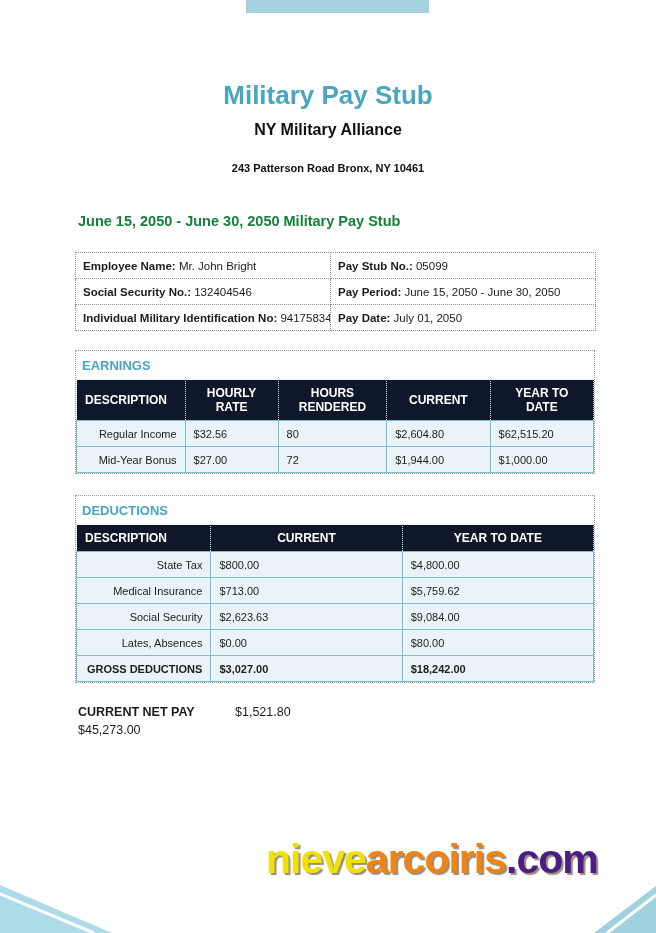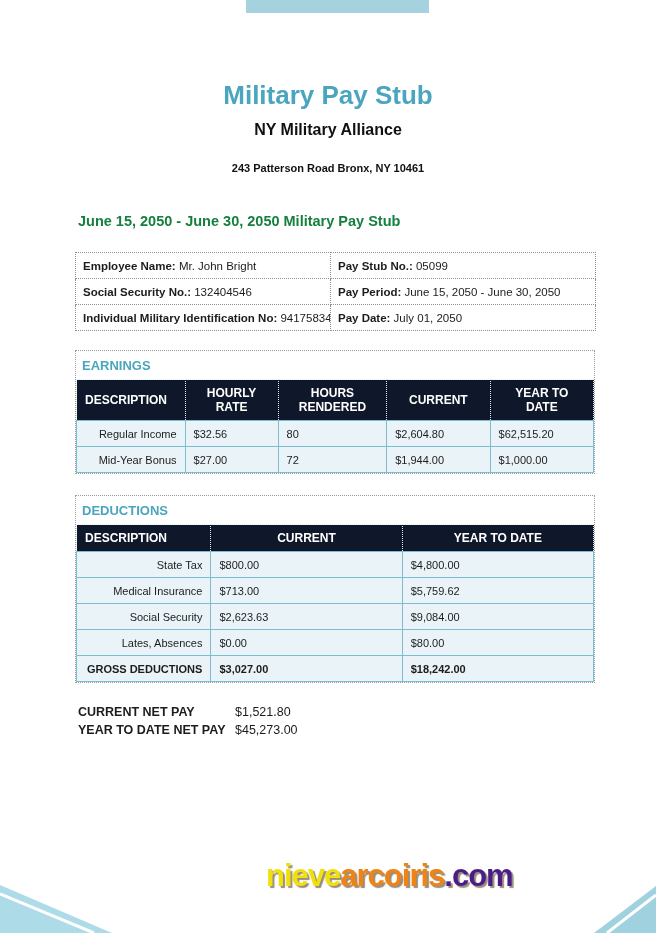--- a/index.html
+++ b/index.html
@@ -79,22 +79,22 @@
   .deductions-table col.c2{width:37%}
 
   
   .netpay{margin:20px 0 0 3px;font-size:12.5px;}
   .netpay-row{display:flex;line-height:18px;}
   .np-label{font-weight:bold;width:157px;}
   .np-value{}
 
   
   .watermark{
-    position:absolute;left:266px;top:860px;
-    font-size:31px;font-weight:bold;letter-spacing:-1px;line-height:1;
+    position:absolute;left:266px;top:839px;
+    font-size:41px;font-weight:bold;letter-spacing:-1px;line-height:1;
     text-shadow:2px 2px 1px rgba(70,45,15,0.55);
     white-space:nowrap;
   }
   .w-yellow{color:#f0e10e;}
   .w-orange{color:#ef8414;}
   .w-purple{color:#4b1d86;}
 
   
   .corner-left{position:absolute;left:0;bottom:0;display:block;}
   .corner-right{position:absolute;right:0;bottom:0;display:block;}
@@ -221,21 +221,20 @@
         </tbody>
       </table>
     </section>
 
     <div class="netpay">
       <div class="netpay-row">
         <span class="np-label">CURRENT NET PAY</span>
         <span class="np-value">$1,521.80</span>
       </div>
       <div class="netpay-row">
-        <span class="np-label">YEAR TO DATE NET PAY</span>
         <span class="np-value">$45,273.00</span>
       </div>
     </div>
 
   </div>
 
   <div class="watermark">
     <span class="w-yellow">nieve</span><span class="w-orange">arcoiris</span><span class="w-purple">.com</span>
   </div>
 

